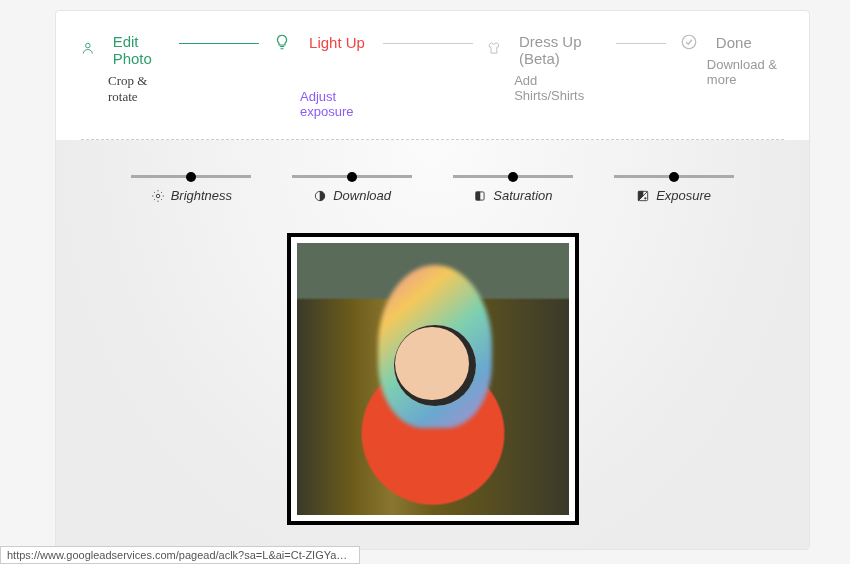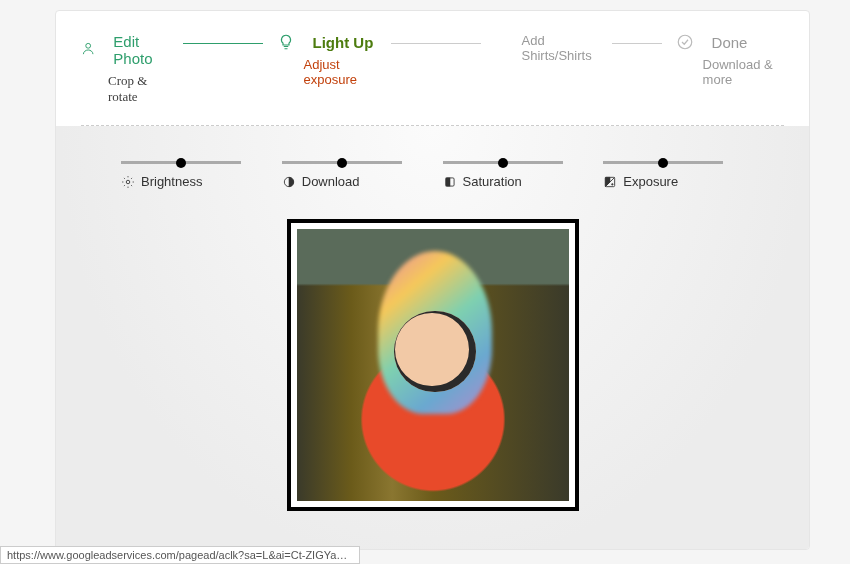--- a/index.html
+++ b/index.html
@@ -33,22 +33,22 @@
     }
     .step-row {
       display: flex;
       align-items: center;
       gap: 18px;
     }
     .step-title { font-size: 15px; color: #999; }
     .step-sub { font-size: 13px; color: #999; margin-left: 27px; }
     .step.done .step-title { color: #2e9e6c; }
     .step.done .step-sub { color: #404040; font-family: Liberation Serif, serif; }
-    .step.active .step-title { color: #4d7c0f; font-weight: bold; }
-    .step.active .step-sub { color: #c2410c; }
+    .step.active .step-title { color: #ef4444; font-weight: normal; }
+    .step.active .step-sub { color: #8b5cf6; margin-top: 32px; }
     .connector {
       height: 1px;
       background: #ccc;
       flex: 0 0 auto;
       margin: 10px 14px 0 14px;
       align-self: flex-start;
     }
     .connector.done { background: #2e9e6c; }
     .c1 { width: 80px; }
     .c2 { width: 90px; }
@@ -70,23 +70,24 @@
     }
     .sliders {
       display: flex;
       justify-content: space-around;
       gap: 20px;
       padding: 0 40px;
     }
     .slider-group {
       display: flex;
       flex-direction: column;
-      align-items: flex-start;
+      align-items: center;
       gap: 10px;
       flex: 1;
+      font-style: italic;
     }
     .slider-track {
       width: 120px;
       height: 3px;
       background: #aaa;
       position: relative;
       cursor: pointer;
     }
     .slider-thumb {
       width: 10px;
@@ -201,20 +202,28 @@
             </svg>
         </span>
         <span class="step-title">Light Up</span>
       </div>
       <span class="step-sub">Adjust exposure</span>
     </div>
 
     <div class="connector c2"></div>
 
     <div class="step">
+      <div class="step-row">
+        <span class="step-icon">
+          <svg viewBox="0 0 24 24">
+              <path d="M4 6l4-3 4 3 4-3 4 3v4l-3 1v10H7V11L4 10z"></path>
+            </svg>
+        </span>
+        <span class="step-title">Dress Up (Beta)</span>
+      </div>
       <span class="step-sub">Add Shirts/Shirts</span>
     </div>
 
     <div class="connector c3"></div>
 
     <div class="step">
       <div class="step-row">
         <span class="step-icon">
           <svg viewBox="0 0 24 24">
               <circle cx="12" cy="12" r="9"></circle>

